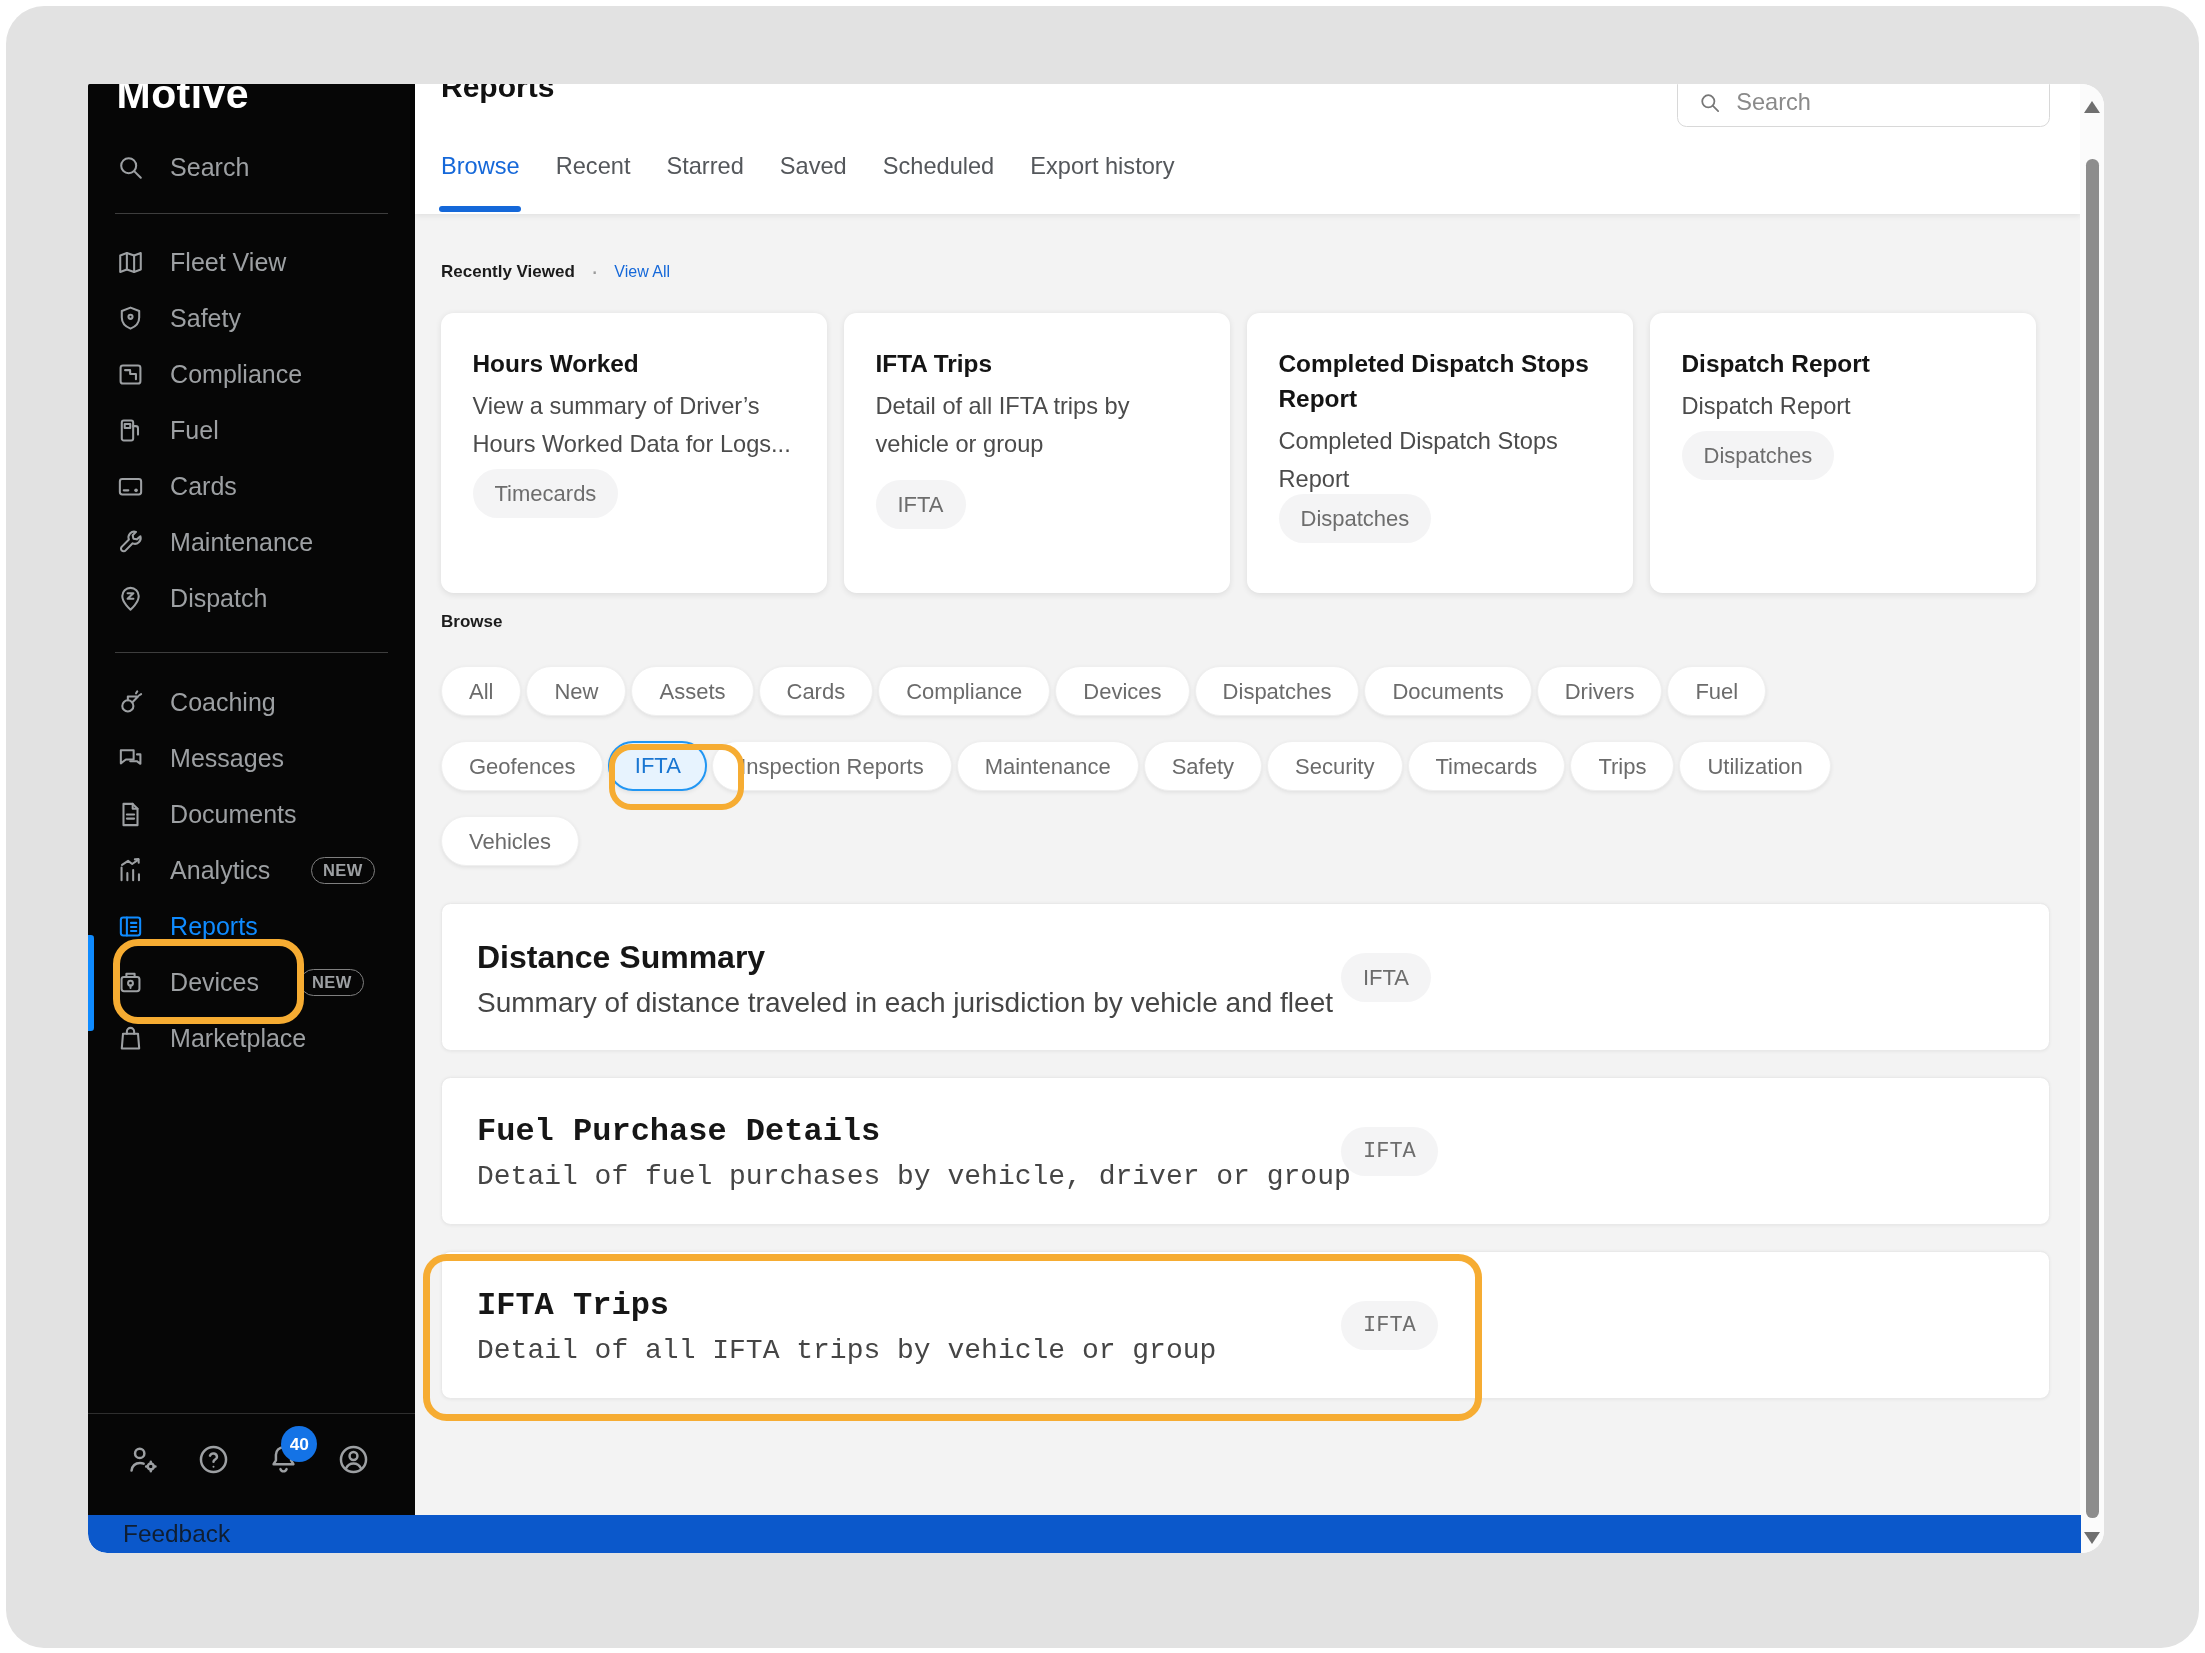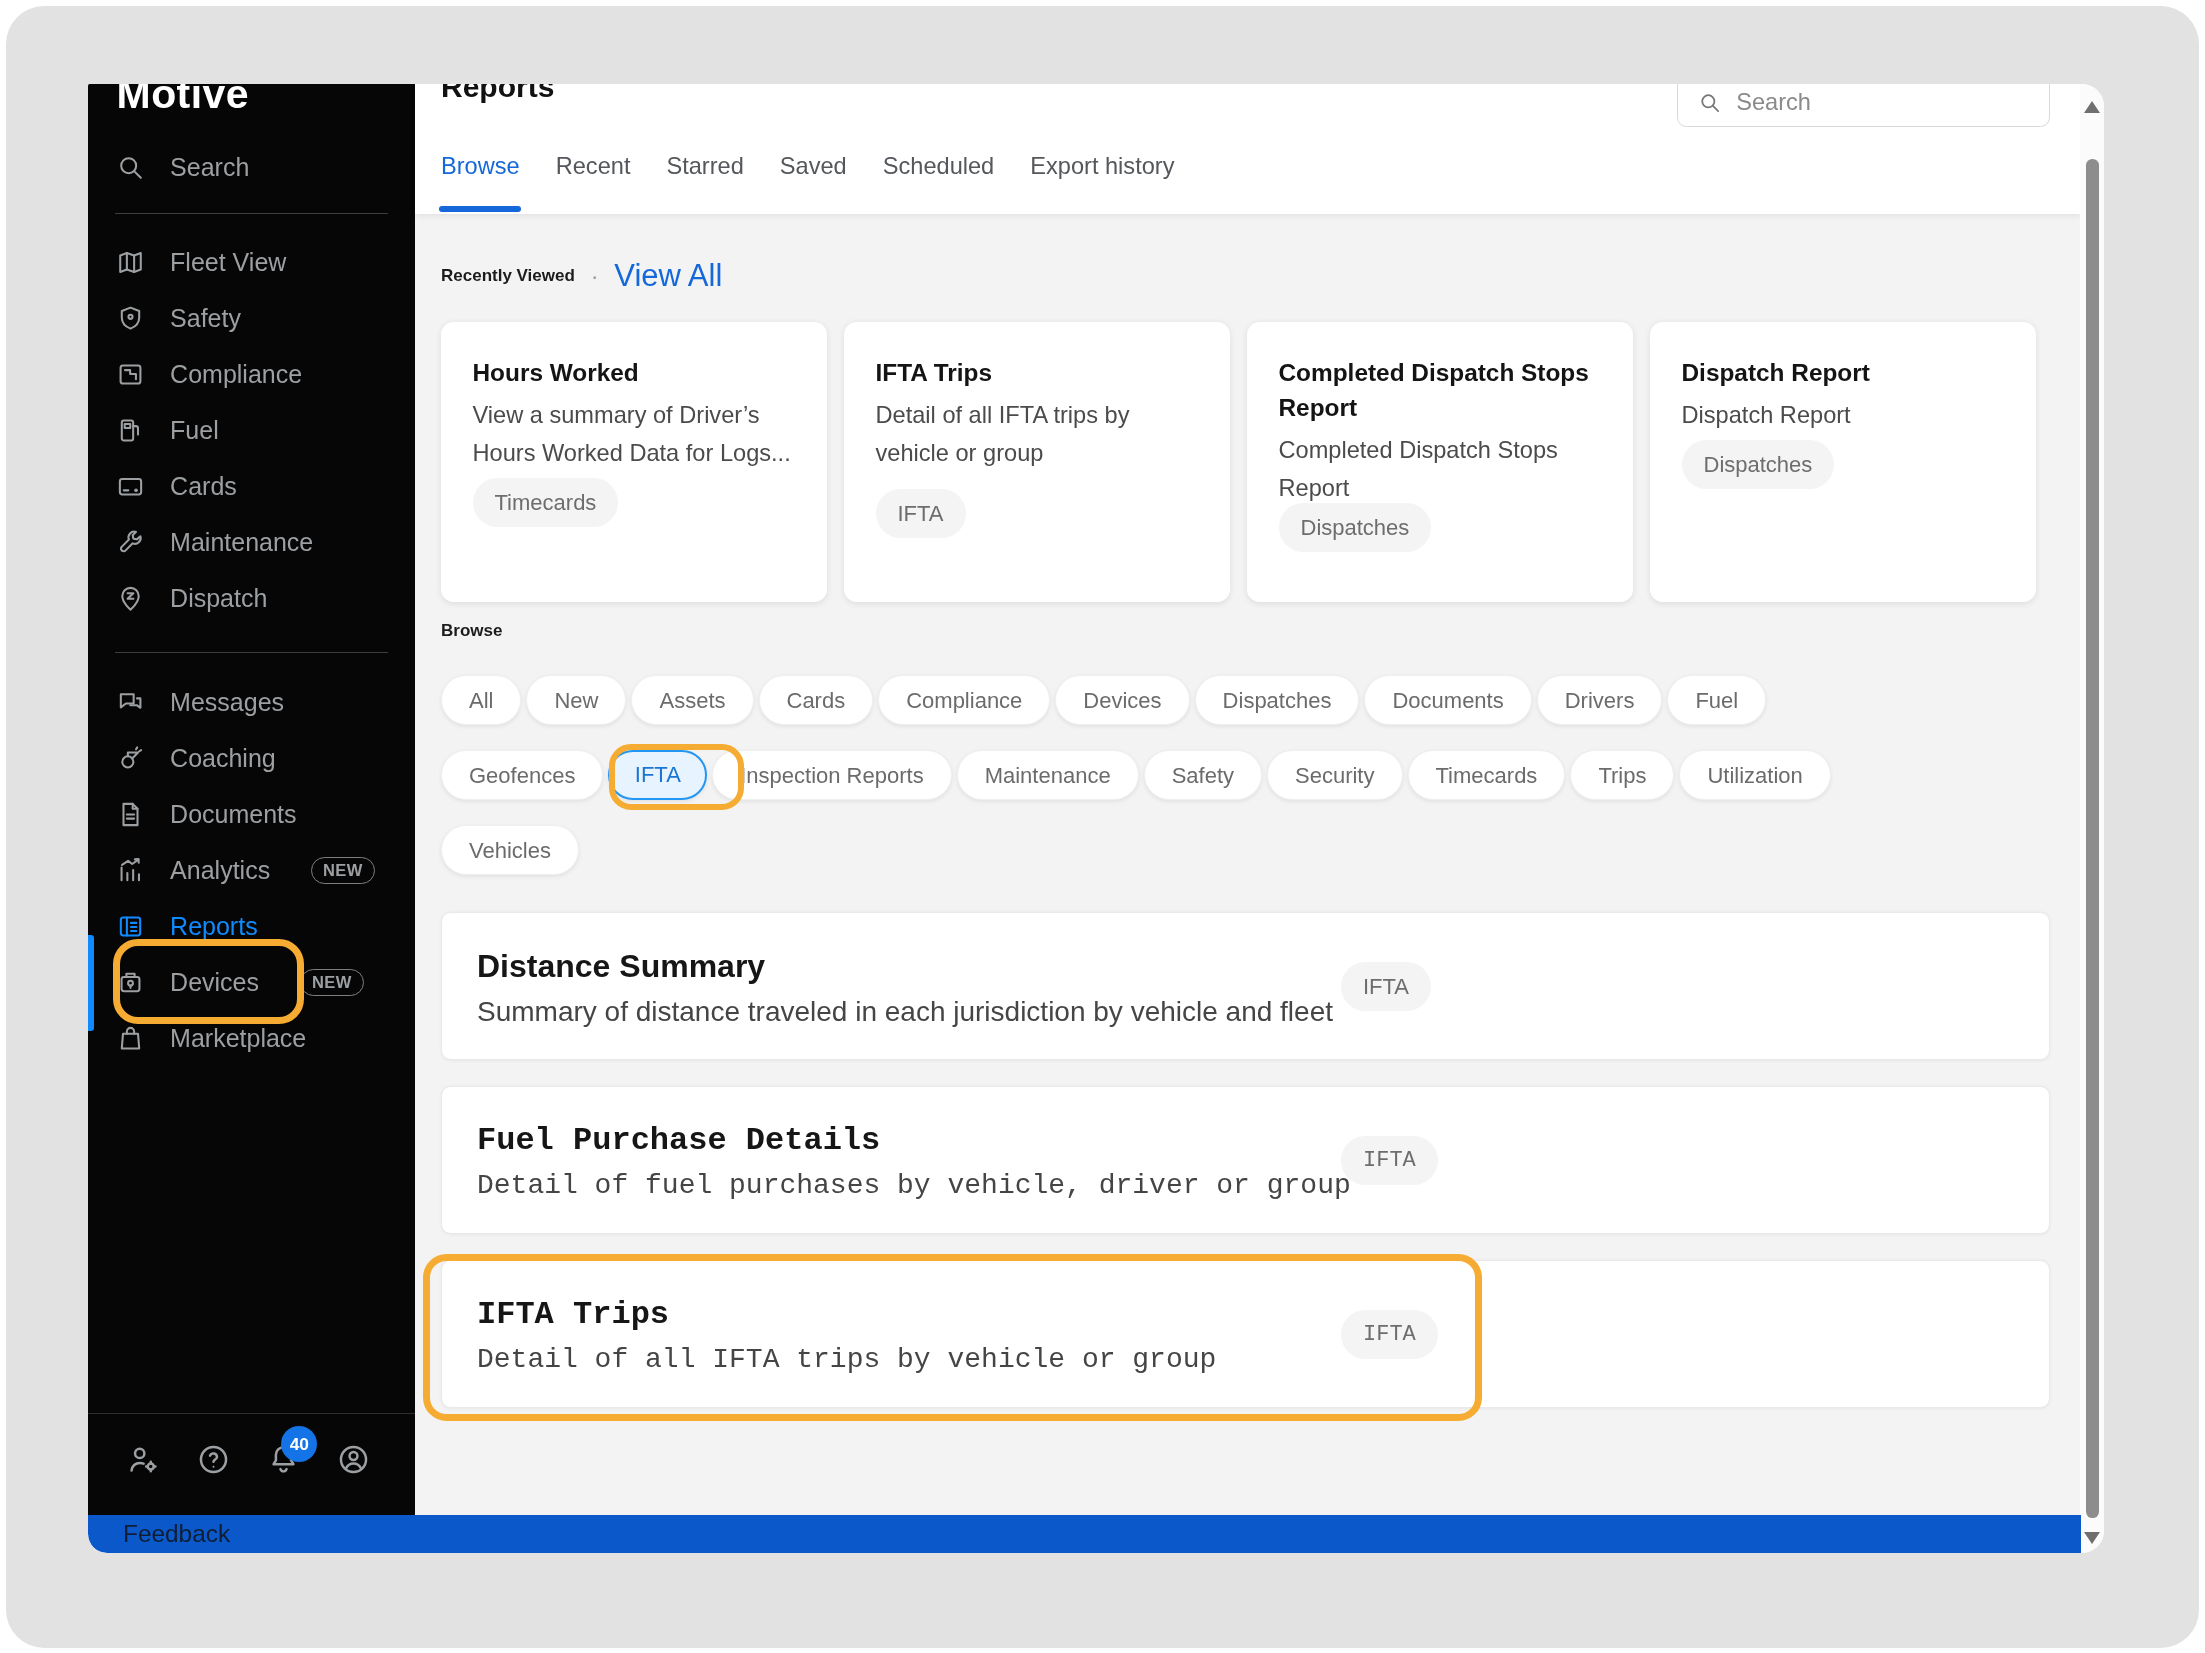--- a/index.html
+++ b/index.html
@@ -42,21 +42,21 @@
                  border-radius:9.5px;background:#fff;display:flex;align-items:center;gap:12.6px;
                  padding:4.7px 0 0 20.5px;box-sizing:border-box;color:#777;}
   .header-search svg{width:23.6px;height:23.6px;flex:0 0 23.6px;}
   .header-search input{border:none;outline:none;font-size:23.6px;color:#444;width:284px;background:transparent;
                        font-family:"Liberation Sans",sans-serif;}
   .header-search input::placeholder{color:#8a8a8a;}
   .content{padding:0 31.5px 0 26px;}
   .section-head{margin-top:44px;display:flex;align-items:center;}
   .h2{font-size:17px;font-weight:700;color:#1c1c1c;}
   .dot-sep{margin:0 15.8px;color:#9a9a9a;font-size:23.6px;}
-  .view-all{color:#1568d9;font-size:31px;cursor:pointer;}
+  .view-all{color:#1568d9;font-size:16px;cursor:pointer;}
   .cards{display:flex;gap:17px;margin-top:28px;}
   .card{position:relative;width:386px;height:280px;background:#fff;border-radius:12.6px;
         box-shadow:0 1.6px 6.3px rgba(0,0,0,.09);box-sizing:border-box;padding:33px 31.5px 0 31.5px;cursor:pointer;}
   .card-title{font-size:24.4px;font-weight:700;color:#141414;line-height:35px;max-width:315px;}
   .card-desc{font-size:23.6px;color:#4b4b4b;line-height:38px;margin-top:6.3px;max-width:324px;}
   .tag-pill{display:inline-block;background:#f4f4f5;color:#6d6d6d;font-size:22px;height:49px;line-height:49px;
             padding:0 22px;border-radius:787px;white-space:nowrap;}
   .card .tag-pill{position:absolute;left:31.5px;}
   .browse-head{margin-top:19px;}
   .chips-row{display:flex;gap:5px;margin-top:25px;}
@@ -175,35 +175,35 @@
               </svg>
             </span>
             <span>Dispatch</span>
           </div>
         </div>
       <div class="side-div" style="margin-top:26px;"></div>
       <div class="nav" id="nav-secondary">
           <div class="nav-item">
             <span class="icon">
               <svg viewBox="0 0 24 24" fill="none" stroke="currentColor" stroke-width="1.7" stroke-linecap="round" stroke-linejoin="round">
-                <path d="M4 5.2h10.6v7.6H8.2L4 16z"></path>
-                <path d="M17.4 8.6h2.8v7.8l-3-2.2h-5.4"></path>
-              </svg>
-            </span>
-            <span>Messages</span>
-          </div>
-          <div class="nav-item">
-            <span class="icon">
-              <svg viewBox="0 0 24 24" fill="none" stroke="currentColor" stroke-width="1.7" stroke-linecap="round" stroke-linejoin="round">
                 <circle cx="9.8" cy="14.8" r="4.6"></circle>
                 <path d="M9.8 10.2V7h8.4l-4.2 4.4"></path>
                 <path d="M16.6 4.4l1-1.6M19 6.2l1.8-1.2"></path>
               </svg>
             </span>
             <span>Coaching</span>
+          </div>
+          <div class="nav-item">
+            <span class="icon">
+              <svg viewBox="0 0 24 24" fill="none" stroke="currentColor" stroke-width="1.7" stroke-linecap="round" stroke-linejoin="round">
+                <path d="M4 5.2h10.6v7.6H8.2L4 16z"></path>
+                <path d="M17.4 8.6h2.8v7.8l-3-2.2h-5.4"></path>
+              </svg>
+            </span>
+            <span>Messages</span>
           </div>
           <div class="nav-item">
             <span class="icon">
               <svg viewBox="0 0 24 24" fill="none" stroke="currentColor" stroke-width="1.7" stroke-linecap="round" stroke-linejoin="round">
                 <path d="M6.2 3.2h7.6l4 4v13.6H6.2z"></path>
                 <path d="M13.8 3.2v4h4"></path>
                 <path d="M9 12h6M9 15.4h6"></path>
               </svg>
             </span>
             <span>Documents</span>

